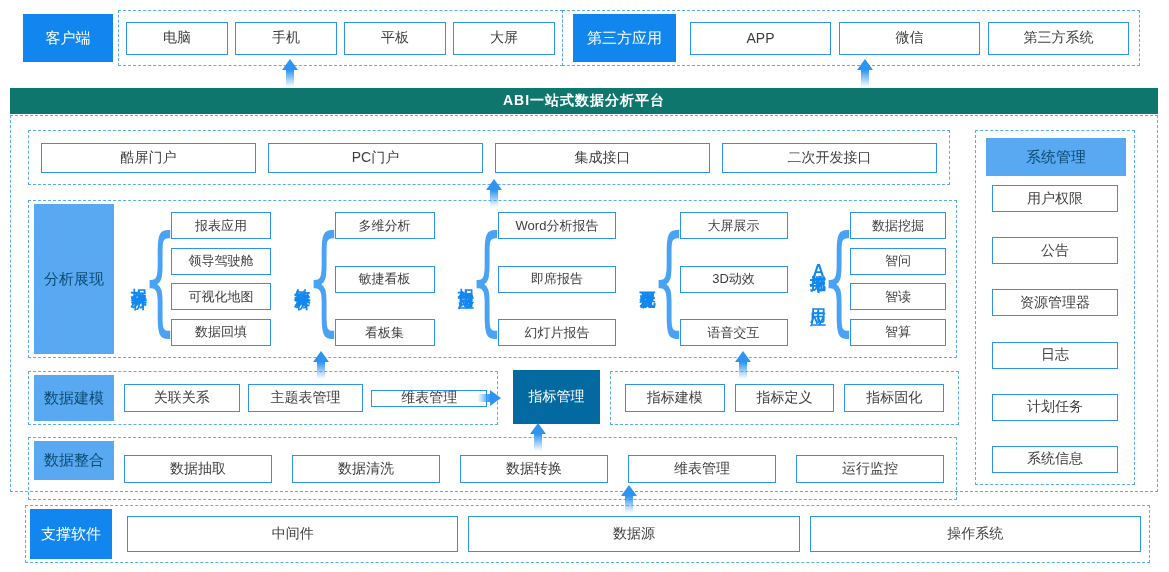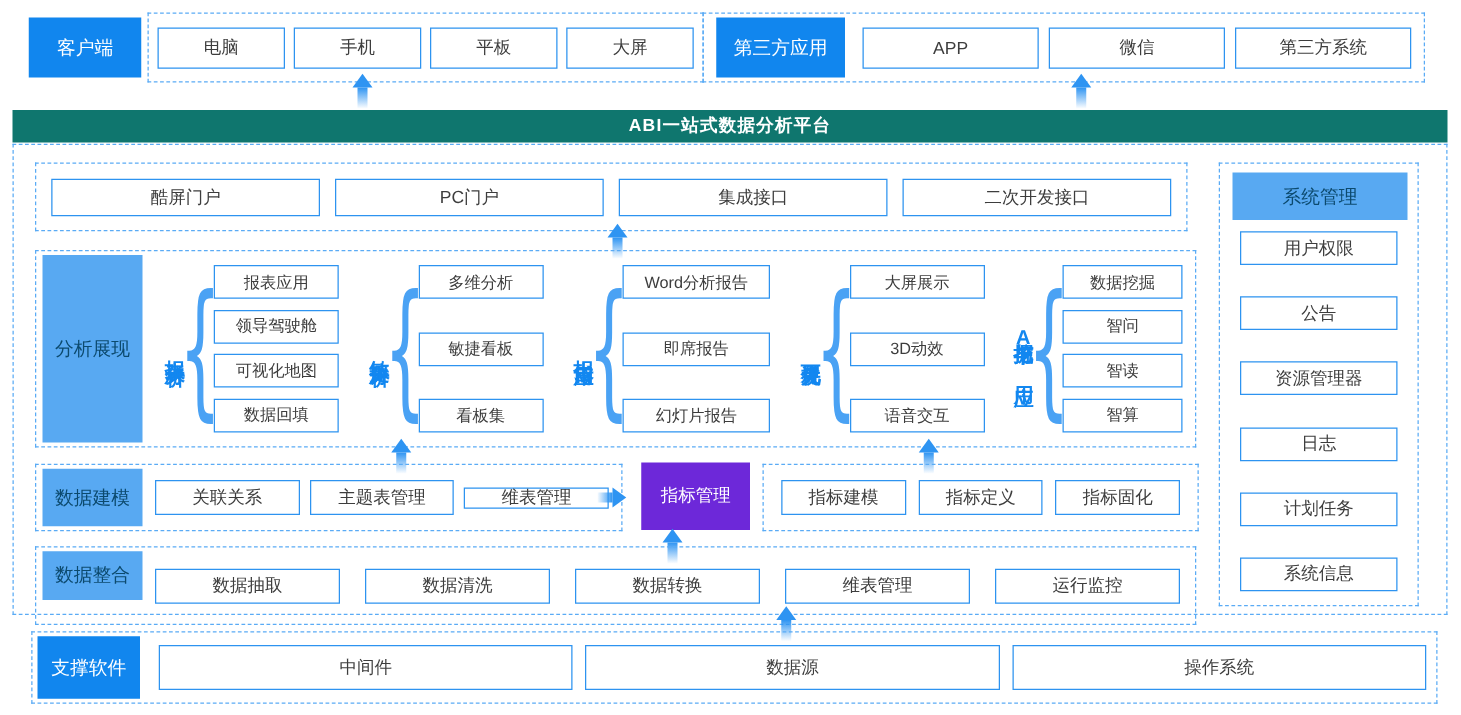--- a/index.html
+++ b/index.html
@@ -45,21 +45,21 @@
   .arr-up .head { width:0; height:0; border-left:8px solid transparent;
     border-right:8px solid transparent; border-bottom:11px solid #2e94f2; }
   .arr-up .tail { width:8px; height:17px;
     background:linear-gradient(to bottom,#2e94f2,rgba(122,186,247,0)); }
   .arr-right { position:absolute; height:16px; display:flex; align-items:center; }
   .arr-right .tail { width:12px; height:8px;
     background:linear-gradient(to left,#2e94f2,rgba(122,186,247,0.05)); }
   .arr-right .head { width:0; height:0; border-top:8px solid transparent;
     border-bottom:8px solid transparent; border-left:11px solid #2e94f2; }
 
-  .highlight { background:#6d28d9; color:#fff; display:flex; align-items:center;
+  .highlight { background:#0369a1; color:#fff; display:flex; align-items:center;
     justify-content:center; font-size:14px; }
 
   .sys-items { display:flex; flex-direction:column; justify-content:space-between; }
   .sys-items .box { height:27px; }
 </style>
 </head>
 <body>
 
 <div class="abs lbl-primary" style="left:23px; top:14px; width:90px; height:48px;">客户端</div>
 

